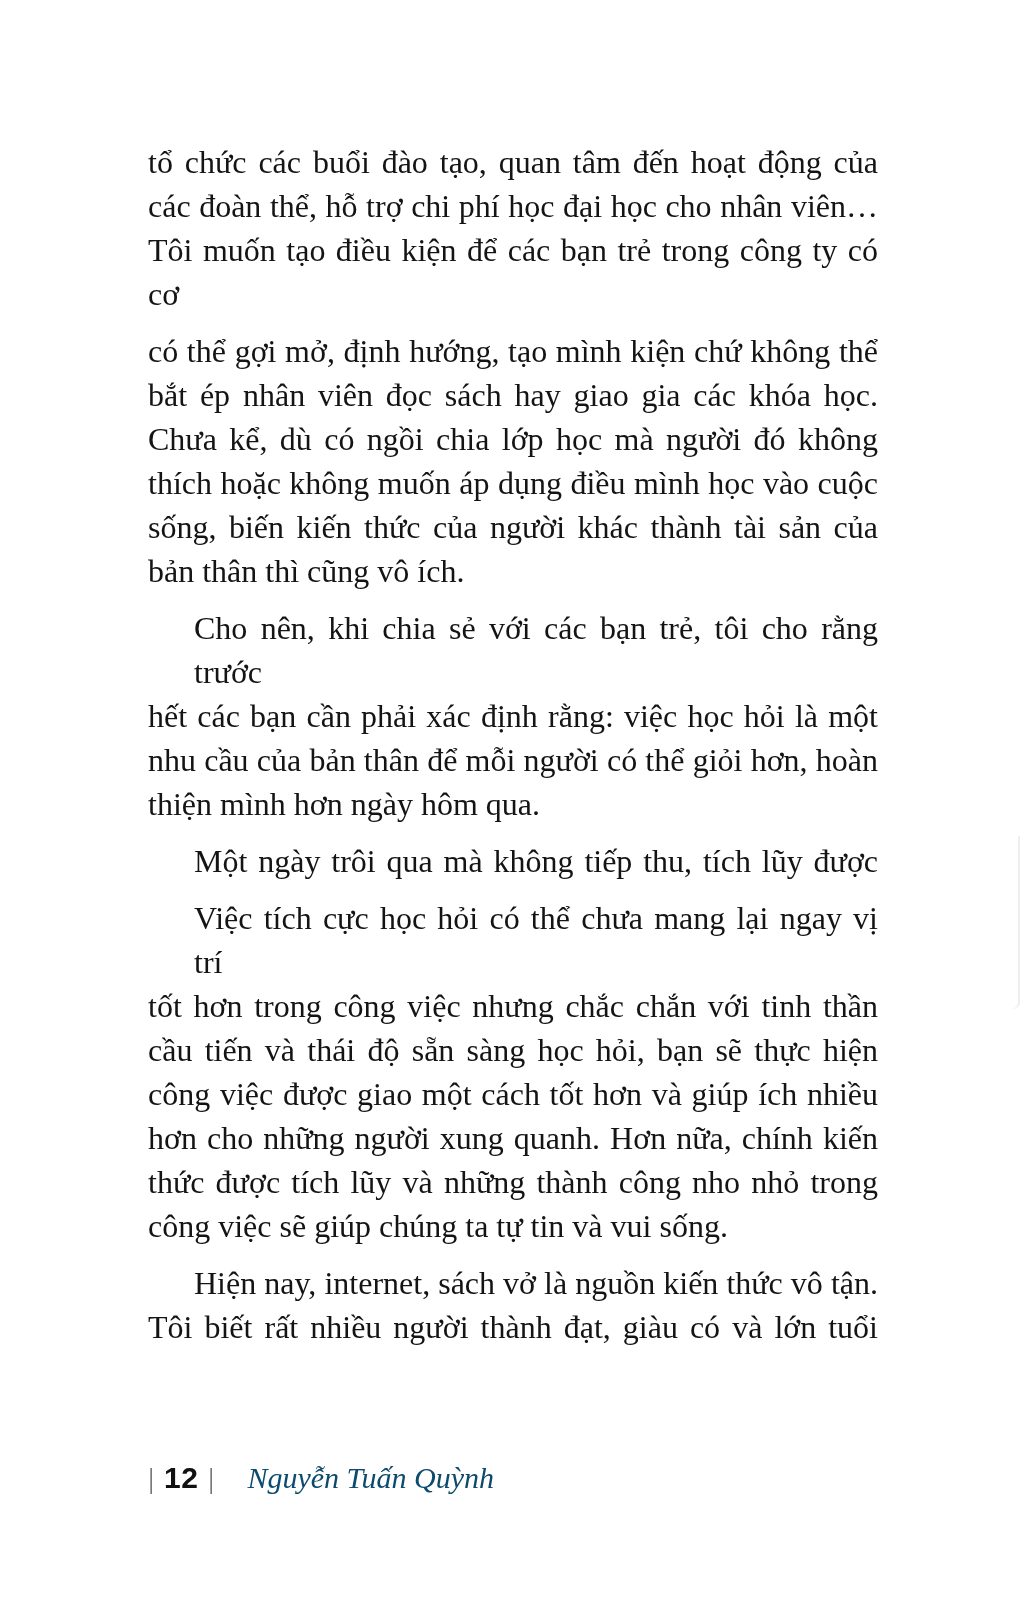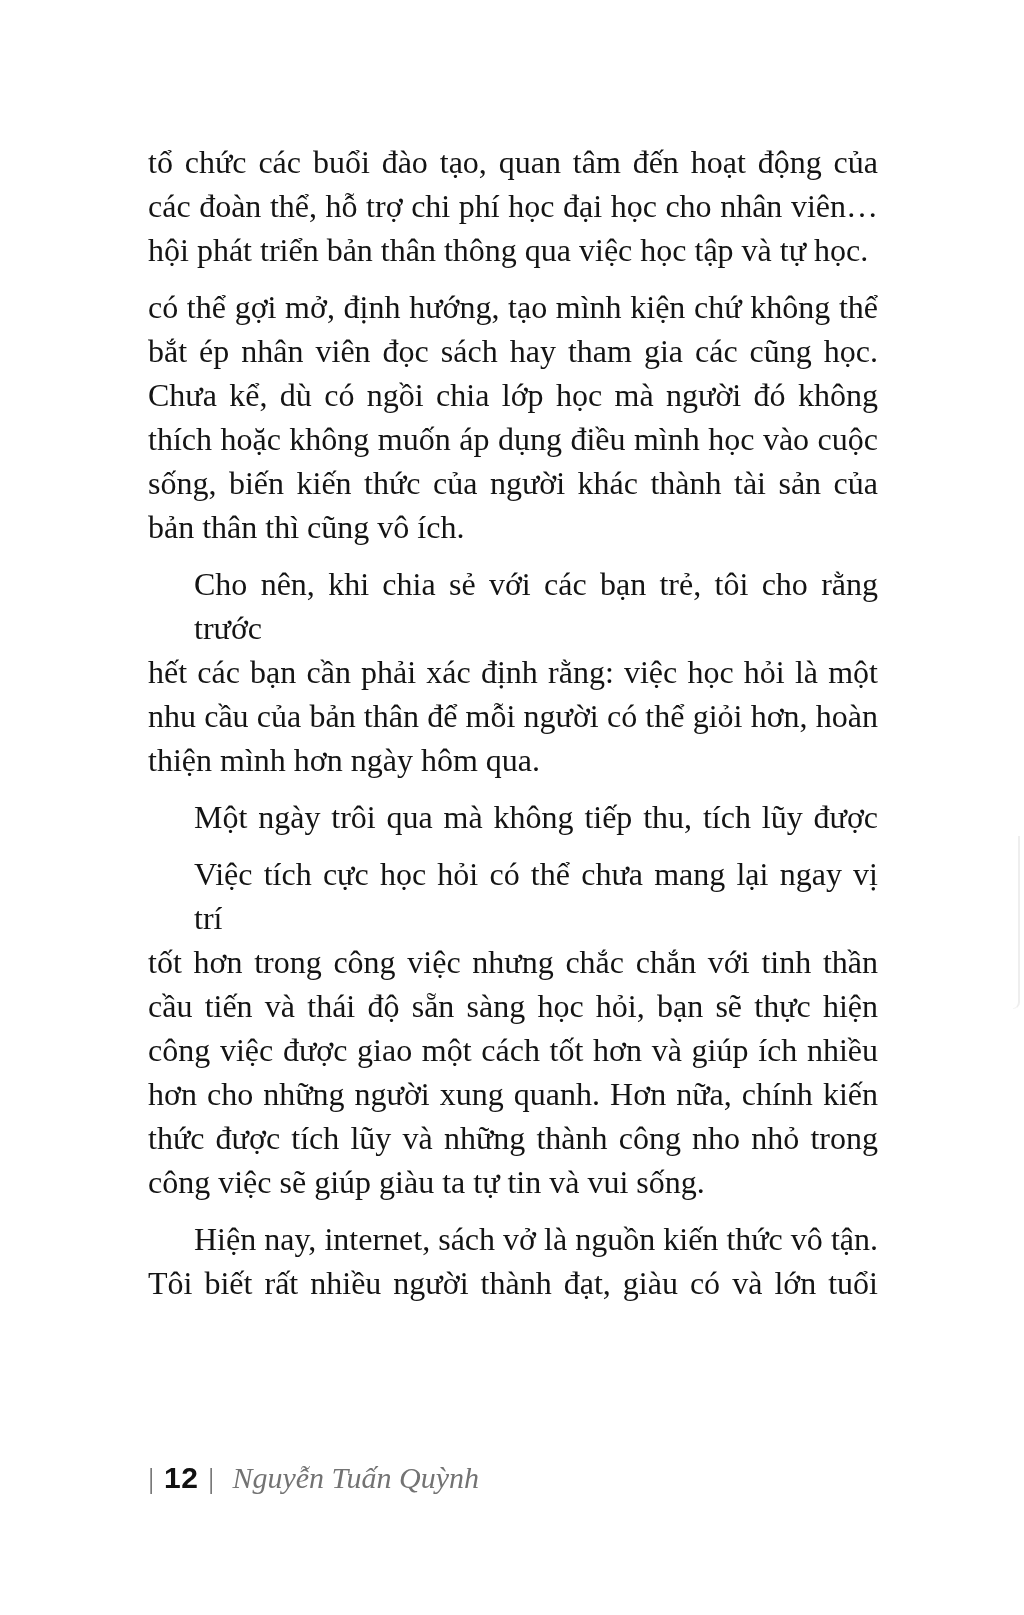--- a/index.html
+++ b/index.html
@@ -66,22 +66,22 @@
   }
   .footer .pagenum {
     font-family: "Liberation Sans", sans-serif;
     font-weight: 700;
     color: #111111;
     letter-spacing: 0.5px;
     margin-top: 16px;
   }
   .footer .author {
     font-style: italic;
-    margin-left: 8px;
-    color: #737373;
+    margin-left: 23px;
+    color: #0c4a6e;
   }
   .scan-artifact {
     position: absolute;
     left: 1013px;
     top: 836px;
     width: 5px;
     height: 172px;
     border-right: 2px solid #ededed;
     border-bottom: 1px solid #f3f3f3;
     border-radius: 0 0 10px 0;
@@ -90,25 +90,25 @@
 </style>
 </head>
 <body>
 
 <div class="page">
 
   <div class="text-block">
       <div class="para">
         <div class="line first">tổ chức các buổi đào tạo, quan tâm đến hoạt động của</div>
         <div class="line">các đoàn thể, hỗ trợ chi phí học đại học cho nhân viên…</div>
-        <div class="line last">hội phát triển bản thân thông qua việc học tập và tự học.</div>
+        <div class="line">Tôi muốn tạo điều kiện để các bạn trẻ trong công ty có cơ</div>
       </div>
       <div class="para indent">
         <div class="line">có thể gợi mở, định hướng, tạo mình kiện chứ không thể</div>
-        <div class="line">bắt ép nhân viên đọc sách hay tham gia các cũng học.</div>
+        <div class="line">bắt ép nhân viên đọc sách hay giao gia các khóa học.</div>
         <div class="line">Chưa kể, dù có ngồi chia lớp học mà người đó không</div>
         <div class="line">thích hoặc không muốn áp dụng điều mình học vào cuộc</div>
         <div class="line">sống, biến kiến thức của người khác thành tài sản của</div>
         <div class="line last">bản thân thì cũng vô ích.</div>
       </div>
       <div class="para indent">
         <div class="line first">Cho nên, khi chia sẻ với các bạn trẻ, tôi cho rằng trước</div>
         <div class="line">hết các bạn cần phải xác định rằng: việc học hỏi là một</div>
         <div class="line">nhu cầu của bản thân để mỗi người có thể giỏi hơn, hoàn</div>
         <div class="line last">thiện mình hơn ngày hôm qua.</div>
@@ -116,21 +116,21 @@
       <div class="para indent">
         <div class="line first">Một ngày trôi qua mà không tiếp thu, tích lũy được</div>
       </div>
       <div class="para indent">
         <div class="line first">Việc tích cực học hỏi có thể chưa mang lại ngay vị trí</div>
         <div class="line">tốt hơn trong công việc nhưng chắc chắn với tinh thần</div>
         <div class="line">cầu tiến và thái độ sẵn sàng học hỏi, bạn sẽ thực hiện</div>
         <div class="line">công việc được giao một cách tốt hơn và giúp ích nhiều</div>
         <div class="line">hơn cho những người xung quanh. Hơn nữa, chính kiến</div>
         <div class="line">thức được tích  lũy và những thành công nho nhỏ trong</div>
-        <div class="line last">công việc sẽ giúp giàu ta tự tin và vui sống.</div>
+        <div class="line last">công việc sẽ giúp chúng ta tự tin và vui sống.</div>
       </div>
       <div class="para indent">
         <div class="line first">Hiện nay, internet, sách vở là nguồn kiến thức vô tận.</div>
         <div class="line">Tôi biết rất nhiều người thành đạt, giàu có và lớn tuổi</div>
       </div>
     </div>
 
   <div class="footer">
     <span class="sep">|</span>
     <span class="pagenum">12</span>

